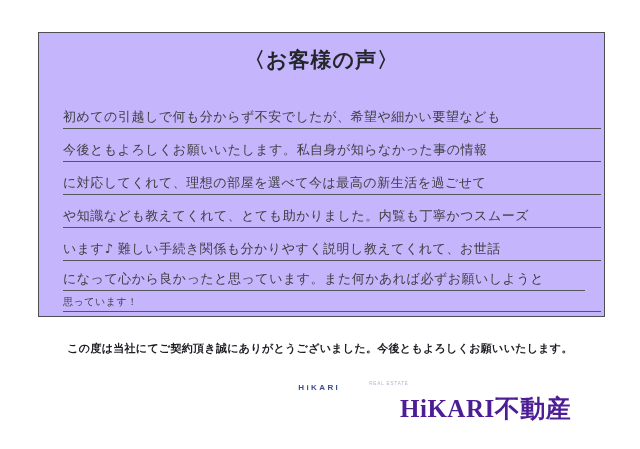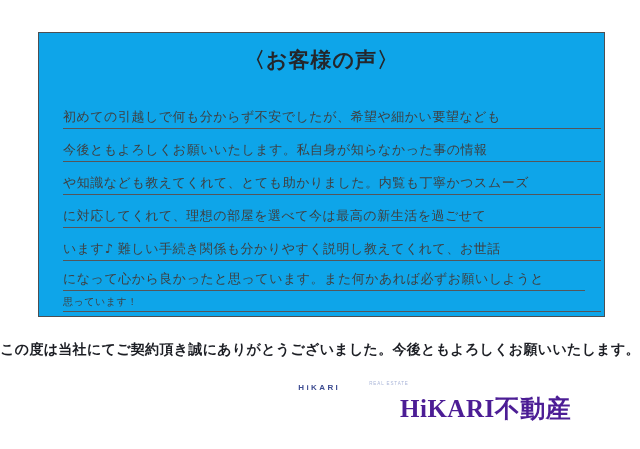--- a/index.html
+++ b/index.html
@@ -4,21 +4,21 @@
 <style>
   * { margin:0; padding:0; box-sizing:border-box; }
   body { background:#ffffff; font-family:"Liberation Sans", sans-serif; }
   .page {
     position:relative; width:640px; height:449px; background:#ffffff;
     overflow:hidden; margin:0 auto;
   }
   
   .voice-box {
     position:absolute; left:38px; top:32px; width:567px; height:285px;
-    border:1.5px solid #4d4f52; background:#0ea5e9;
+    border:1.5px solid #4d4f52; background:#c4b5fd;
   }
   .voice-title {
     position:absolute; top:13px; left:0; width:100%;
     text-align:center; font-size:21px; font-weight:700;
     color:#24262b; letter-spacing:1px;
   }
   
   .lines {
     position:absolute; left:24px; top:63px; width:538px;
   }
@@ -32,21 +32,21 @@
   .t-line:nth-child(1){ height:33px; }
   .t-line:nth-child(2){ height:33px; }
   .t-line:nth-child(3){ height:33px; }
   .t-line:nth-child(4){ height:33px; }
   .t-line:nth-child(5){ height:33px; }
   .t-line:nth-child(6){ height:30px; width:97%; }
   .t-line:nth-child(7){ height:21px; font-size:10px; line-height:16px; padding-bottom:1px; }
   
   .thanks {
     position:absolute; top:341px; left:0; width:100%;
-    text-align:center; font-size:14px; font-weight:700;
+    text-align:center; font-size:11px; font-weight:700;
     color:#1c1e24; letter-spacing:0.3px;
   }
   
   .logo-block {
     position:absolute; left:293px; top:364px; width:62px;
     display:flex; flex-direction:row; align-items:center;text-align:center;
   }
   .logo-mark { width:50px; height:46px; display:block; }
   .logo-name {
     margin-top:2px; font-size:10px; font-weight:700; letter-spacing:3px;
@@ -70,22 +70,22 @@
 <body>
 
 <div class="page">
 
   <div class="voice-box">
     <div class="voice-title">〈お客様の声〉</div>
 
     <div class="lines">
       <div class="t-line">初めての引越しで何も分からず不安でしたが、希望や細かい要望なども</div>
       <div class="t-line">今後ともよろしくお願いいたします。私自身が知らなかった事の情報</div>
+      <div class="t-line">に対応してくれて、理想の部屋を選べて今は最高の新生活を過ごせて</div>
       <div class="t-line">や知識なども教えてくれて、とても助かりました。内覧も丁寧かつスムーズ</div>
-      <div class="t-line">に対応してくれて、理想の部屋を選べて今は最高の新生活を過ごせて</div>
       <div class="t-line">います♪ 難しい手続き関係も分かりやすく説明し教えてくれて、お世話</div>
       <div class="t-line">になって心から良かったと思っています。また何かあれば必ずお願いしようと</div>
       <div class="t-line">思っています！</div>
     </div>
   </div>
 
   <div class="thanks">この度は当社にてご契約頂き誠にありがとうございました。今後ともよろしくお願いいたします。</div>
 
   <div class="logo-block">
     <svg class="logo-mark" viewBox="0 0 50 46" xmlns="http://www.w3.org/2000/svg" aria-hidden="true">

